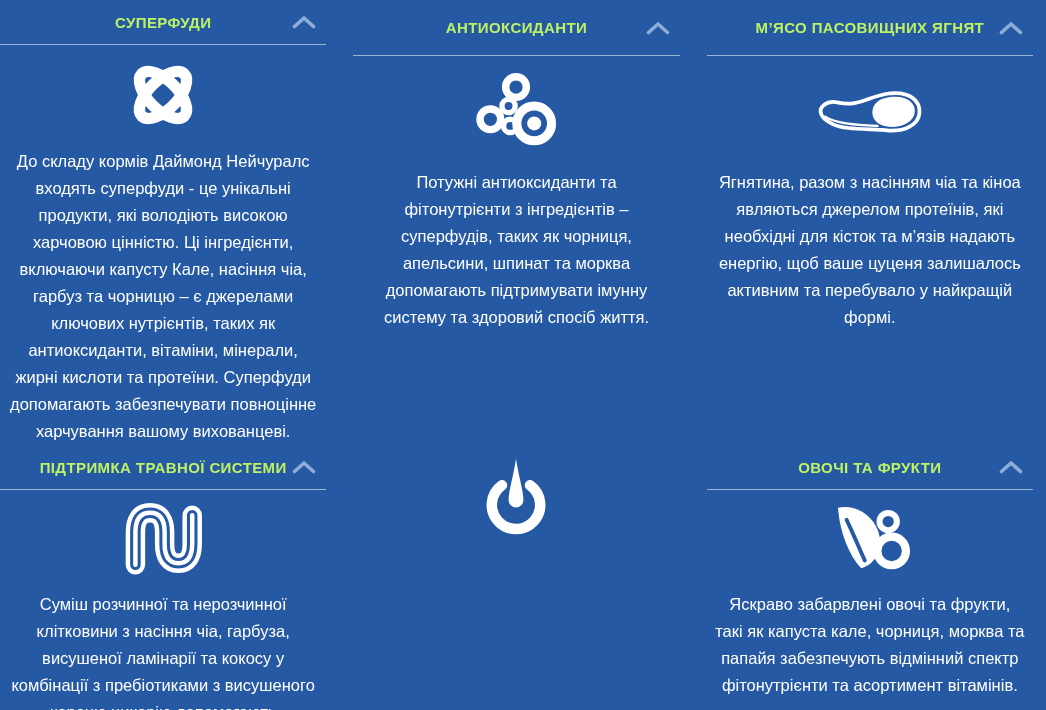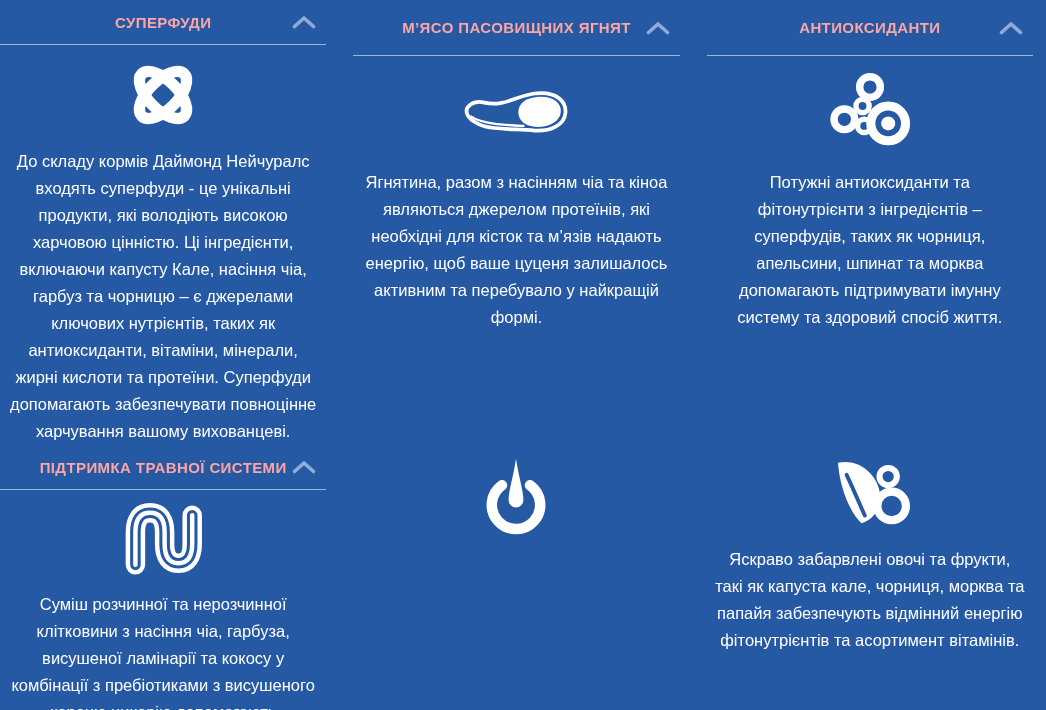--- a/index.html
+++ b/index.html
@@ -25,21 +25,21 @@
   .panel{display:flex;flex-direction:column;min-width:0;}
   .panel-header{
     position:relative;
     display:flex;align-items:center;justify-content:center;
     border-bottom:1px solid rgba(255,255,255,0.55);
     cursor:pointer;
   }
   .row-1 .panel-header{height:55px;}
   .row-2 .panel-header{height:44px;align-items:center;}
   .panel-title{
-    color:#fca5a5;
+    color:#bef264;
     font-size:15px;
     font-weight:700;
     letter-spacing:0.4px;
     text-transform:uppercase;
     white-space:nowrap;
   }
   .chevron{
     position:absolute;
     right:10px;top:50%;
     transform:translateY(-50%);
@@ -79,55 +79,55 @@
             <ellipse cx="50" cy="50" rx="34" ry="16.5" transform="rotate(45 50 50)"></ellipse>
             <ellipse cx="50" cy="50" rx="34" ry="16.5" transform="rotate(-45 50 50)"></ellipse>
           </g>
         </svg>
       </div>
       <div class="panel-text">До складу кормів Даймонд Нейчуралс входять суперфуди - це унікальні продукти, які володіють високою харчовою цінністю. Ці інгредієнти, включаючи капусту Кале, насіння чіа, гарбуз та чорницю – є джерелами ключових нутрієнтів, таких як антиоксиданти, вітаміни, мінерали, жирні кислоти та протеїни. Суперфуди допомагають забезпечувати повноцінне харчування вашому вихованцеві.</div>
     </div>
 
     <div class="panel row-1">
       <div class="panel-header">
-        <span class="panel-title">М’ЯСО ПАСОВИЩНИХ ЯГНЯТ</span>
-        <svg class="chevron" viewBox="0 0 24 14">
-          <polyline points="2.5,11.5 12,3 21.5,11.5" fill="none" stroke="#8fabd8" stroke-width="3.6" stroke-linecap="round" stroke-linejoin="round"></polyline>
-        </svg>
-      </div>
-      <div class="icon-box">
-        <svg width="112" height="60" viewBox="0 0 120 64">
-          <path d="M8 36 C4 28 14 20 26 23 C48 28 58 16 82 13 C104 11 114 22 113 34 C112 47 97 54 80 53 C56 51 32 52 20 46 C12 42 10 40 8 36 Z" fill="none" stroke="#ffffff" stroke-width="4"></path>
-          <path d="M82 17 C100 15 109 24 108 33 C107 44 94 50 80 49 C64 47 60 36 64 27 C68 20 74 18 82 17 Z" fill="#ffffff"></path>
-          <path d="M12 38 C24 46 48 47 68 48" fill="none" stroke="#ffffff" stroke-width="2.5" stroke-linecap="round"></path>
-        </svg>
-      </div>
-      <div class="panel-text">Ягнятина, разом з насінням чіа та кіноа являються джерелом протеїнів, які необхідні для кісток та м’язів надають енергію, щоб ваше цуценя залишалось активним та перебувало у найкращій формі.</div>
-    </div>
-
-    <div class="panel row-1">
-      <div class="panel-header">
         <span class="panel-title">АНТИОКСИДАНТИ</span>
         <svg class="chevron" viewBox="0 0 24 14">
           <polyline points="2.5,11.5 12,3 21.5,11.5" fill="none" stroke="#8fabd8" stroke-width="3.6" stroke-linecap="round" stroke-linejoin="round"></polyline>
         </svg>
       </div>
       <div class="icon-box">
         <svg width="86" height="78" viewBox="0 0 104 92">
           <g stroke="#ffffff" fill="none">
             <circle cx="74" cy="61" r="21" stroke-width="11"></circle>
             <circle cx="21" cy="56" r="12.5" stroke-width="9"></circle>
             <circle cx="52" cy="17" r="12.5" stroke-width="9"></circle>
             <circle cx="43" cy="40" r="8" stroke-width="6.5"></circle>
             <circle cx="45" cy="64" r="8" stroke-width="6.5"></circle>
           </g>
           <circle cx="74" cy="61" r="8.5" fill="#ffffff"></circle>
         </svg>
       </div>
       <div class="panel-text">Потужні антиоксиданти та фітонутрієнти з інгредієнтів – суперфудів, таких як чорниця, апельсини, шпинат та морква допомагають підтримувати імунну систему та здоровий спосіб життя.</div>
+    </div>
+
+    <div class="panel row-1">
+      <div class="panel-header">
+        <span class="panel-title">М’ЯСО ПАСОВИЩНИХ ЯГНЯТ</span>
+        <svg class="chevron" viewBox="0 0 24 14">
+          <polyline points="2.5,11.5 12,3 21.5,11.5" fill="none" stroke="#8fabd8" stroke-width="3.6" stroke-linecap="round" stroke-linejoin="round"></polyline>
+        </svg>
+      </div>
+      <div class="icon-box">
+        <svg width="112" height="60" viewBox="0 0 120 64">
+          <path d="M8 36 C4 28 14 20 26 23 C48 28 58 16 82 13 C104 11 114 22 113 34 C112 47 97 54 80 53 C56 51 32 52 20 46 C12 42 10 40 8 36 Z" fill="none" stroke="#ffffff" stroke-width="4"></path>
+          <path d="M82 17 C100 15 109 24 108 33 C107 44 94 50 80 49 C64 47 60 36 64 27 C68 20 74 18 82 17 Z" fill="#ffffff"></path>
+          <path d="M12 38 C24 46 48 47 68 48" fill="none" stroke="#ffffff" stroke-width="2.5" stroke-linecap="round"></path>
+        </svg>
+      </div>
+      <div class="panel-text">Ягнятина, разом з насінням чіа та кіноа являються джерелом протеїнів, які необхідні для кісток та м’язів надають енергію, щоб ваше цуценя залишалось активним та перебувало у найкращій формі.</div>
     </div>
 
     <div class="panel row-2">
       <div class="panel-header">
         <span class="panel-title">ПІДТРИМКА ТРАВНОЇ СИСТЕМИ</span>
         <svg class="chevron" viewBox="0 0 24 14">
           <polyline points="2.5,11.5 12,3 21.5,11.5" fill="none" stroke="#8fabd8" stroke-width="3.6" stroke-linecap="round" stroke-linejoin="round"></polyline>
         </svg>
       </div>
       <div class="icon-box">
@@ -145,25 +145,31 @@
     <div class="panel row-2">
       <div class="icon-box">
         <svg width="78" height="84" viewBox="0 0 100 104">
           <path d="M32 42 A 31 31 0 1 0 68 42" fill="none" stroke="#ffffff" stroke-width="13.5" stroke-linecap="round"></path>
           <path d="M50 8 C46 34 40.5 49 40.5 61 A9.5 9.5 0 0 0 59.5 61 C59.5 49 54 34 50 8 Z" fill="#ffffff"></path>
         </svg>
       </div>
     </div>
 
     <div class="panel row-2">
+      <div class="panel-header">
+        <span class="panel-title">ОВОЧІ та ФРУКТИ</span>
+        <svg class="chevron" viewBox="0 0 24 14">
+          <polyline points="2.5,11.5 12,3 21.5,11.5" fill="none" stroke="#8fabd8" stroke-width="3.6" stroke-linecap="round" stroke-linejoin="round"></polyline>
+        </svg>
+      </div>
       <div class="icon-box">
         <svg width="90" height="80" viewBox="0 0 104 92">
           <path d="M15 11 C38 6 59 23 63 44 C66 63 56 77 42 81 C28 67 17 39 15 11 Z" fill="#ffffff"></path>
           <path d="M25 25 C34 44 40 59 46 72" stroke="#2659a4" stroke-width="4.5" fill="none" stroke-linecap="round"></path>
           <circle cx="73" cy="27" r="10" fill="none" stroke="#ffffff" stroke-width="7"></circle>
           <circle cx="77" cy="61" r="16.5" fill="none" stroke="#ffffff" stroke-width="9.5"></circle>
         </svg>
       </div>
-      <div class="panel-text">Яскраво забарвлені овочі та фрукти, такі як капуста кале, чорниця, морква та папайя забезпечують відмінний енергію фітонутрієнтів та асортимент вітамінів.</div>
+      <div class="panel-text">Яскраво забарвлені овочі та фрукти, такі як капуста кале, чорниця, морква та папайя забезпечують відмінний спектр фітонутрієнти та асортимент вітамінів.</div>
     </div>
 
   </div>
 </div>
 
 </body></html>

